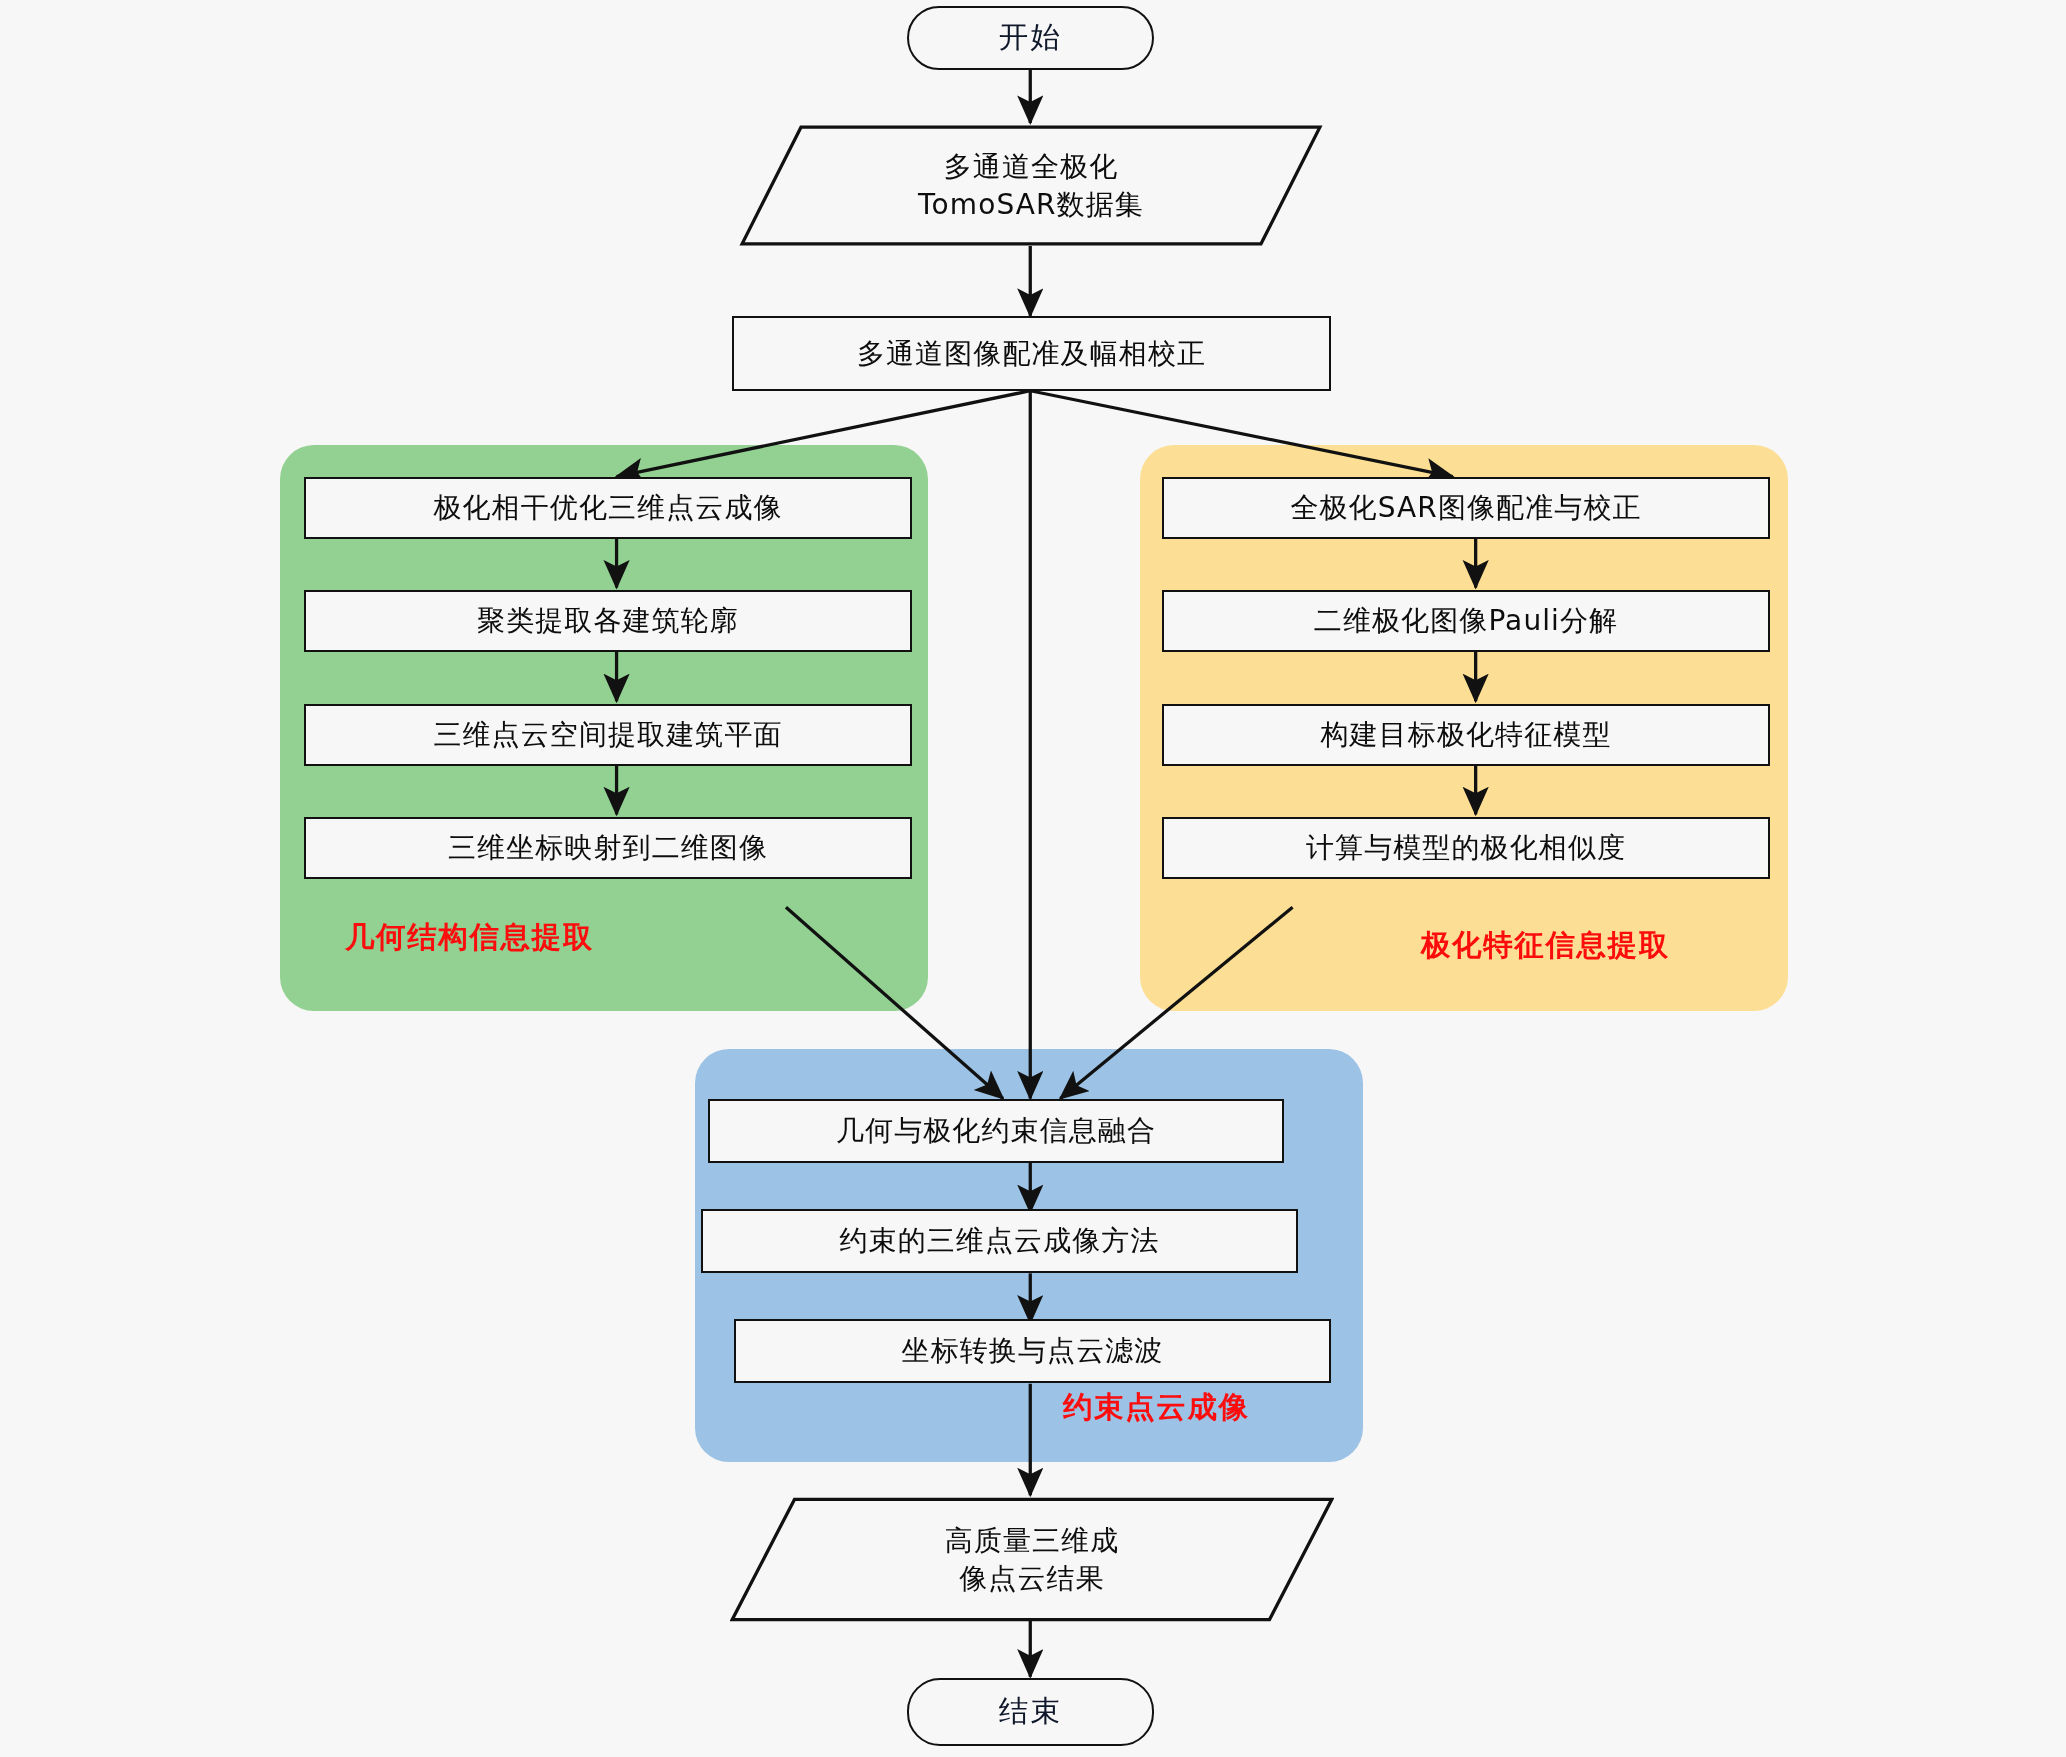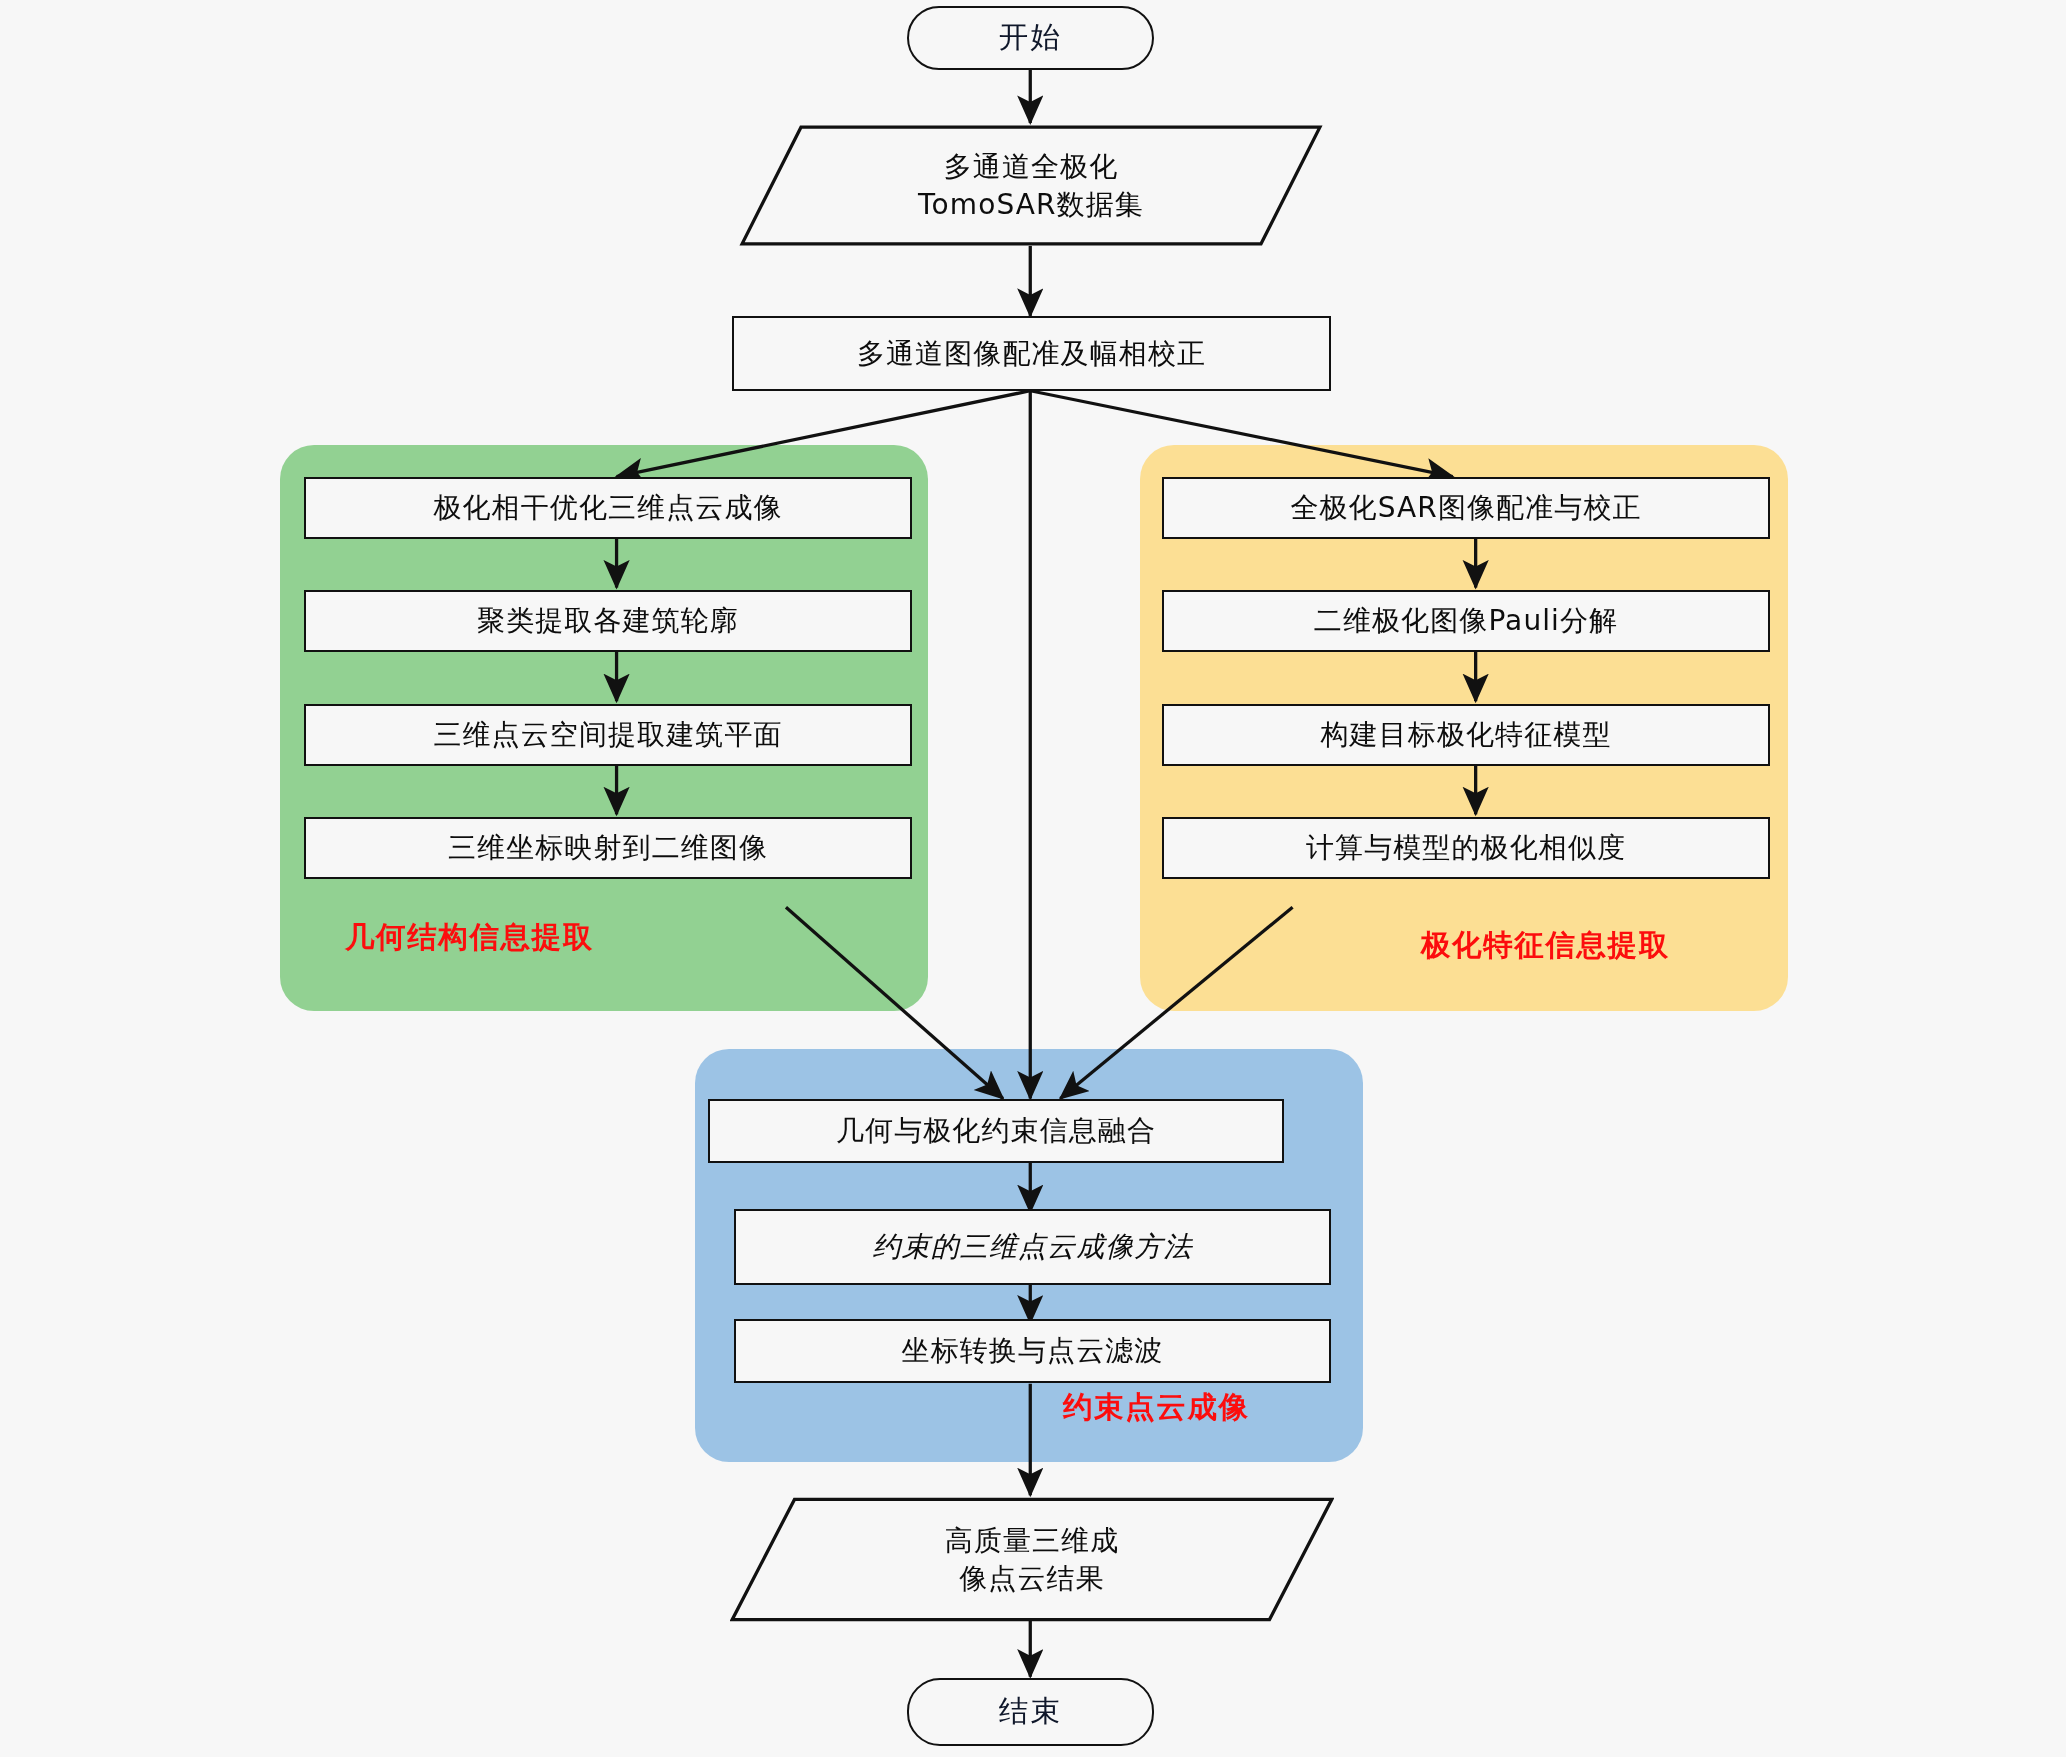--- a/index.html
+++ b/index.html
@@ -195,21 +195,21 @@
     <span>计算与模型的极化相似度</span>
   </div>
   <div class="box" style="left:1162px; top:704px; width:608px; height:62px;">
     <span>构建目标极化特征模型</span>
   </div>
   <div class="caption" id="caption-yellow">极化特征信息提取</div>
 
   <div class="box" style="left:708px; top:1099px; width:576px; height:64px;">
     <span>几何与极化约束信息融合</span>
   </div>
-  <div class="box" style="left:734px; top:1209px; width:597px; height:76px;font-style:italic;">
+  <div class="box" style="left:701px; top:1209px; width:597px; height:64px;">
     <span>约束的三维点云成像方法</span>
   </div>
   <div class="box" style="left:734px; top:1319px; width:597px; height:64px;">
     <span>坐标转换与点云滤波</span>
   </div>
   <div class="caption" id="caption-blue">约束点云成像</div>
 
   <div class="parawrap" style="left:730px; top:1497px; width:604px; height:125px;">
     <svg width="604" height="125" viewBox="0 0 1105 228">
       <polygon points="118,4 1101,4 987,224 4,224" fill="#f7f7f7" stroke="#111111" stroke-width="6"></polygon>

